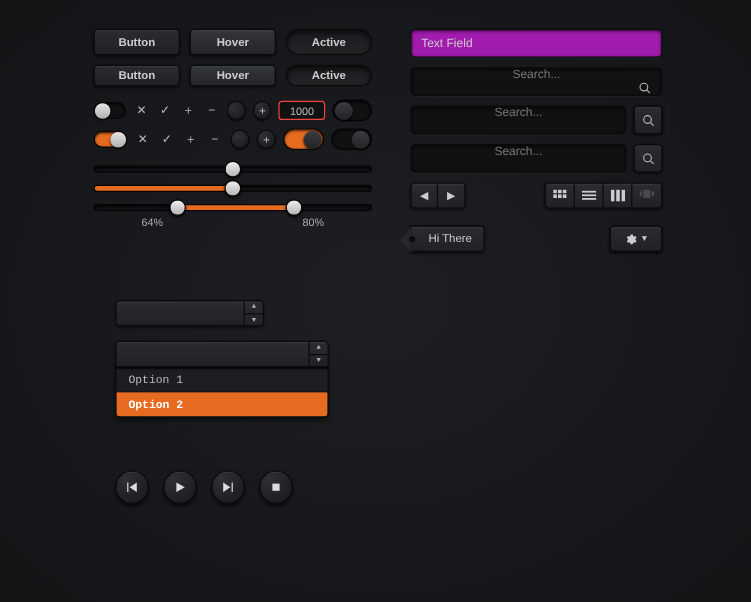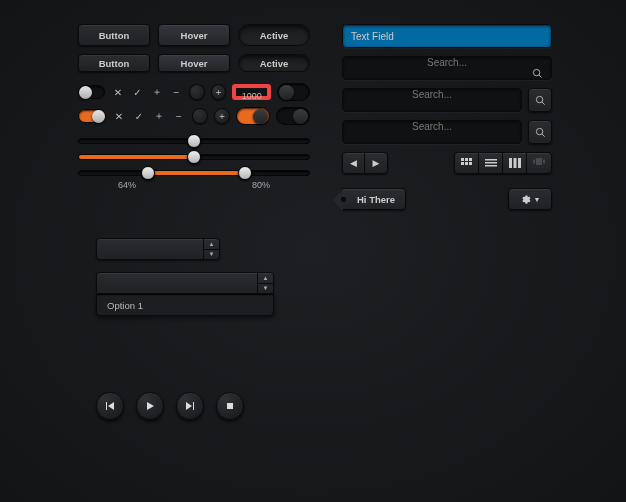--- a/index.html
+++ b/index.html
@@ -46,21 +46,21 @@
     font-size:10px; color:#bbb; cursor:pointer;
   }
   .cbtn {
     width:16px; height:16px; border-radius:50%;
     background: radial-gradient(circle at 30% 30%, #2e3034, #17181a);
     border:1px solid #0a0a0b; box-shadow:0 1px 1px rgba(0,0,0,0.6);
     display:flex;align-items:center;justify-content:center;font-size:9px;color:#ccc;
     cursor:pointer;
   }
   .numbox {
-    width:40px; height:16px; background:#101113; border:4px solid #ef4444;
+    width:40px; height:16px; background:#101113; border:1px solid #ef4444;
     border-radius:3px; color:#bbb; text-align:center; line-height:16px; font-size:9px;
   }
   .pill-toggle{
     width:34px;height:18px;border-radius:9px;background:#101113;border:1px solid #050506;
     position:relative; box-shadow: inset 0 1px 2px rgba(0,0,0,0.8);
   }
   .pill-toggle .knob{
     position:absolute;top:1px;width:15px;height:15px;border-radius:50%;
     background:linear-gradient(#3a3c40,#202224);box-shadow:0 1px 2px #000;
   }
@@ -77,21 +77,21 @@
   }
   .hand{
     position:absolute; top:-5px; width:14px;height:14px;border-radius:50%;
     background:linear-gradient(#eee,#b5b5b5);border:1px solid #060607;
     box-shadow:0 1px 2px #000; cursor:pointer; margin-left:-7px;
   }
   .scale-labels{display:flex;justify-content:space-between;padding:0 40px;margin-top:4px;font-size:9px;color:#aaa;}
 
   
   .field{
-    height:24px; background:#0369a1; border:1px solid #0a0a0b; border-radius:4px;
+    height:24px; background:#a21caf; border:1px solid #0a0a0b; border-radius:4px;
     display:flex;align-items:center;padding:0 8px;margin-bottom:8px;
     box-shadow:inset 0 1px 3px rgba(0,0,0,0.7),0 1px 0 rgba(255,255,255,0.03);
   }
   .field.dark{ background:#101113;flex-direction:column; }
   .field span.ph{ color:#777; }
   .field .sicon{ margin-left:auto; }
   .sbtn{
     width:24px;height:24px;background:linear-gradient(#2a2c30,#1f2124);
     border:1px solid #0a0a0b;border-radius:4px;display:flex;align-items:center;justify-content:center;
     box-shadow:inset 0 1px 0 rgba(255,255,255,0.06),0 1px 2px rgba(0,0,0,0.6);
@@ -105,41 +105,41 @@
   .navpill .cell:last-child{border-right:none;}
   .viewpill .cell{ width:24px; }
   .viewpill .cell svg{ width:12px;height:10px; }
   .viewpill .cell.dis{ opacity:0.35; }
 
   
   .tagrow{ display:flex; gap:10px; align-items:center; margin-top:14px;}
   .tag{
     position:relative;height:22px;padding:0 10px 0 14px;
     background:linear-gradient(#2a2c30,#1f2124);border:1px solid #0a0a0b;
-    border-radius:0 4px 4px 0;display:flex;align-items:center;font-size:9.5px;font-weight:700;
+    border-radius:0 4px 4px 0;display:flex;align-items:center;font-size:9.5px;font-weight:400;
     box-shadow:inset 0 1px 0 rgba(255,255,255,0.06),0 1px 2px rgba(0,0,0,0.6);
     justify-content:center;
   }
   .tag::before{
     content:"";position:absolute;left:-10px;top:0;width:0;height:0;
     border-top:11px solid transparent;border-bottom:11px solid transparent;
     border-right:10px solid #25272b;
   }
   .tag::after{
     content:"";position:absolute;left:-2px;top:8px;width:5px;height:5px;border-radius:50%;
     background:#0d0e10;box-shadow:inset 0 1px 1px #000;
   }
   .settings{
     margin-left:auto;width:44px;height:22px;background:linear-gradient(#2a2c30,#1f2124);
     border:1px solid #0a0a0b;border-radius:4px;display:flex;align-items:center;justify-content:center;gap:3px;
     box-shadow:inset 0 1px 0 rgba(255,255,255,0.06),0 1px 2px rgba(0,0,0,0.6);cursor:pointer;
   }
 
   
-  .dropzone{ position:absolute; left:96px; top:238px; width:178px;}
+  .dropzone{ position:absolute; left:96px; top:250px; width:178px;font-family:Liberation Mono, monospace;}
   .dd{ height:22px;background:linear-gradient(#2a2c30,#1f2124);border:1px solid #0a0a0b;border-radius:4px;
     display:flex;align-items:center;padding:0 8px;position:relative;margin-bottom:12px;
     box-shadow:inset 0 1px 0 rgba(255,255,255,0.06),0 1px 2px rgba(0,0,0,0.6);}
   .dd .step{position:absolute;right:0;top:0;bottom:0;width:16px;border-left:1px solid #0a0a0b;
     display:flex;flex-direction:column;}
   .dd .step div{flex:1;display:flex;align-items:center;justify-content:center;font-size:6px;color:#aaa;}
   .dd .step div:first-child{border-bottom:1px solid #0a0a0b;}
   .ddlist{ background:#1c1e21;border:1px solid #0a0a0b;border-radius:0 0 4px 4px;overflow:hidden;box-shadow:0 2px 4px rgba(0,0,0,0.6);}
   .ddlist .opt{ height:20px;padding:0 10px;display:flex;align-items:center;font-size:9.5px;color:#bbb;border-bottom:1px solid rgba(0,0,0,0.3);cursor:pointer;}
   .ddlist .opt.sel{ background:#e66a1f;color:#fff;font-weight:600;}
@@ -324,20 +324,21 @@
       </div>
   </div>
   <div class="dd open">
     <div class="step">
         <div>▲</div>
         <div>▼</div>
       </div>
   </div>
   <div class="ddlist">
     <div class="opt">Option 1</div>
+    <div class="opt sel">Option 2</div>
   </div>
 </div>
 
 <div class="media">
   <div class="mbtn">
       <svg viewBox="0 0 10 10">
         <path d="M1 1v8h1V1zm8 0L3 5l6 4z"></path>
       </svg>
     </div>
   <div class="mbtn">

